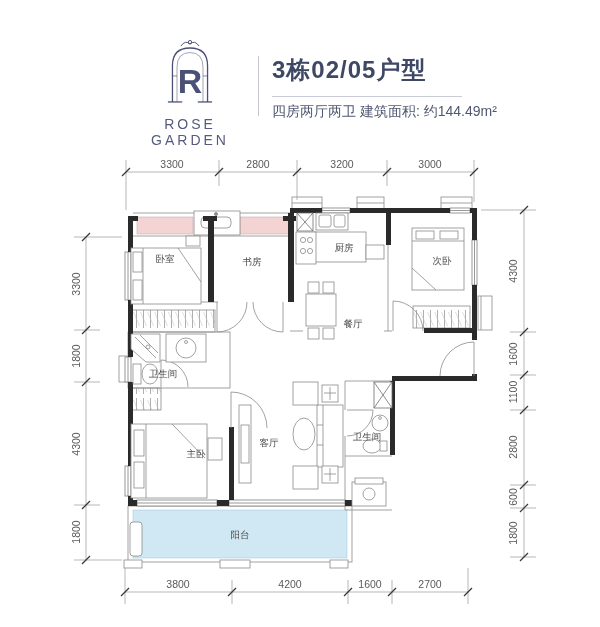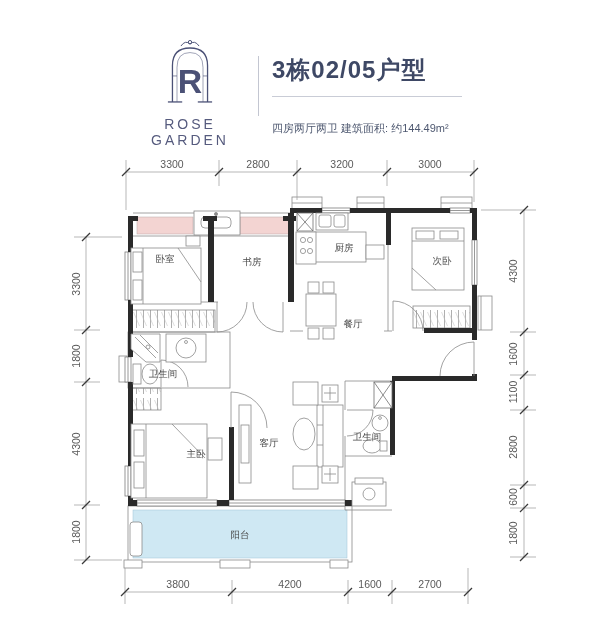--- a/index.html
+++ b/index.html
@@ -5,21 +5,21 @@
   html,body{margin:0;padding:0;background:#ffffff;}
   .stage{position:relative;width:600px;height:627px;background:#ffffff;overflow:hidden;
          font-family:"Liberation Sans",sans-serif;}
   .logo{position:absolute;left:125px;top:38px;width:130px;text-align:center;color:#4b5176;}
   .logo-en{font-size:14px;letter-spacing:3px;margin-top:2px;color:#565b7e;}
   .logo-cn{font-size:13px;letter-spacing:7px;margin-top:4px;color:#4b5176;}
   .vdiv{position:absolute;left:258px;top:56px;width:1px;height:60px;background:#c3c6d1;}
   .title{position:absolute;left:272px;top:54px;width:200px;font-size:24px;font-weight:600;
          color:#3e4865;letter-spacing:1px;white-space:nowrap;}
   .title-rule{position:absolute;left:272px;top:96px;width:190px;height:1px;background:#c9ccd6;}
-  .subtitle{position:absolute;left:272px;top:103px;font-size:11px;color:#4e5870;white-space:nowrap;margin-top:18px;}
+  .subtitle{position:absolute;left:272px;top:103px;font-size:14px;color:#4e5870;white-space:nowrap;}
   svg text{font-family:"Liberation Sans",sans-serif;}
   .roomlbl{fill:#4a4a4a;font-size:9.5px;}
   .dimtxt{fill:#5a5a5a;font-size:10.5px;}
 </style>
 </head>
 <body>
 
 <div class="stage">
 
   <div class="logo">

